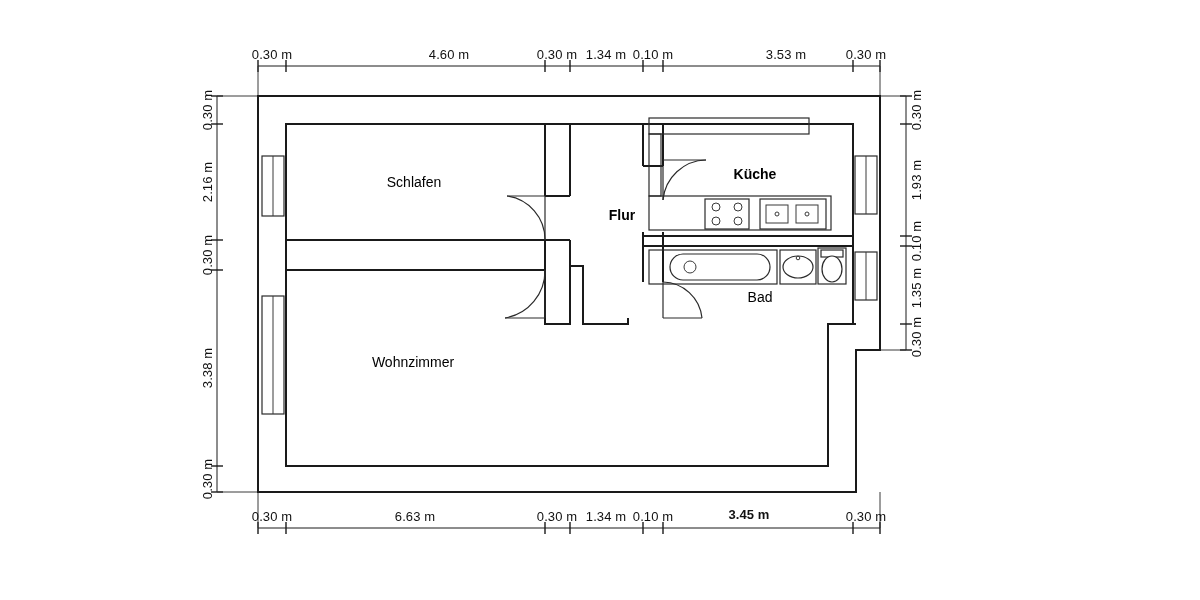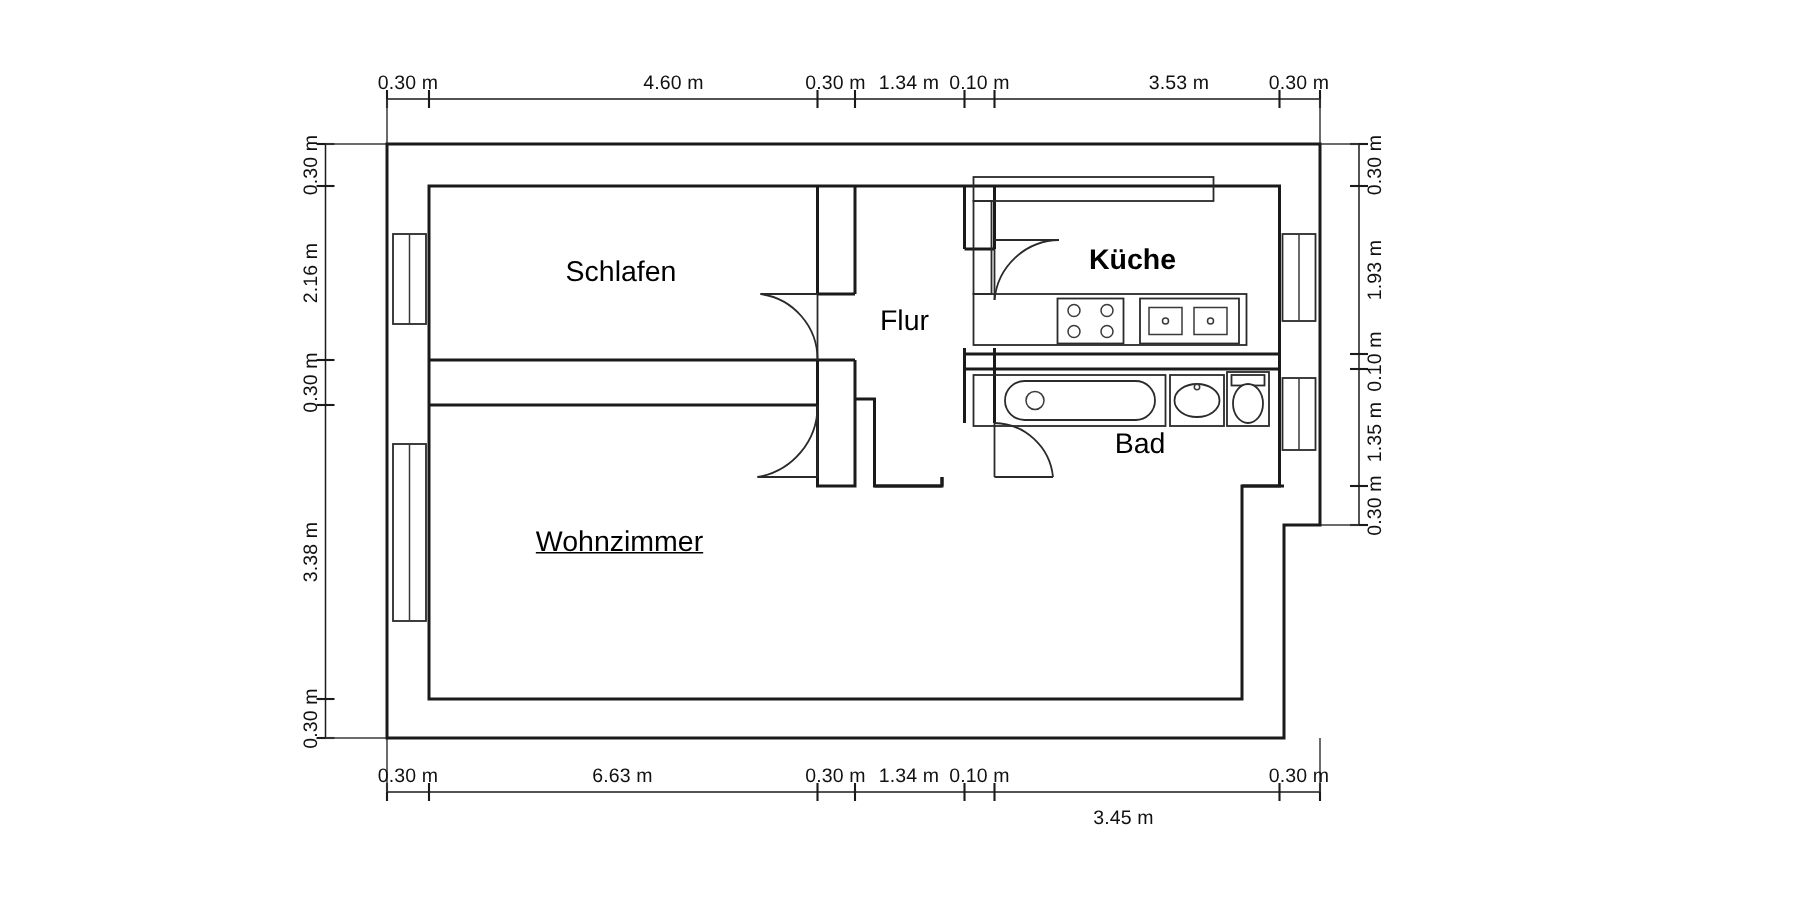--- a/index.html
+++ b/index.html
@@ -30,21 +30,21 @@
     transform: translateX(-50%);
     text-align: center;
   }
   .dim-label.vert {
     transform-origin: center center;
     transform: translate(-50%, -50%) rotate(-90deg);
     text-align: center;
   }
   .room-label {
     position: absolute;
-    font-size: 19px;
+    font-size: 14px;
     color: #000000;
     transform: translate(-50%, -50%);
     white-space: nowrap;
   }
   svg.plan {
     position: absolute;
     left: 0;
     top: 0;
     width: 1200px;
     height: 600px;
@@ -261,34 +261,34 @@
   <div class="dim-label center" style="left:606px; top:47px;">1.34 m</div>
   <div class="dim-label center" style="left:653px; top:47px;">0.10 m</div>
   <div class="dim-label center" style="left:749px; top:47px;margin-left:37px;">3.53 m</div>
   <div class="dim-label center" style="left:866px; top:47px;">0.30 m</div>
 
   <div class="dim-label center" style="left:272px; top:509px;">0.30 m</div>
   <div class="dim-label center" style="left:415px; top:509px;">6.63 m</div>
   <div class="dim-label center" style="left:557px; top:509px;">0.30 m</div>
   <div class="dim-label center" style="left:606px; top:509px;">1.34 m</div>
   <div class="dim-label center" style="left:653px; top:509px;">0.10 m</div>
-  <div class="dim-label center" style="left:749px; top:537px;">3.45 m</div>
+  <div class="dim-label center" style="left:749px; top:507px;font-weight:bold;">3.45 m</div>
   <div class="dim-label center" style="left:866px; top:509px;">0.30 m</div>
 
   <div class="dim-label vert" style="left:207px; top:110px;">0.30 m</div>
   <div class="dim-label vert" style="left:207px; top:182px;">2.16 m</div>
   <div class="dim-label vert" style="left:207px; top:255px;">0.30 m</div>
   <div class="dim-label vert" style="left:207px; top:368px;">3.38 m</div>
   <div class="dim-label vert" style="left:207px; top:479px;">0.30 m</div>
 
   <div class="dim-label vert" style="left:916px; top:110px;">0.30 m</div>
   <div class="dim-label vert" style="left:916px; top:180px;">1.93 m</div>
   <div class="dim-label vert" style="left:916px; top:241px;">0.10 m</div>
   <div class="dim-label vert" style="left:916px; top:288px;">1.35 m</div>
   <div class="dim-label vert" style="left:916px; top:337px;">0.30 m</div>
 
   <div class="room-label" style="left:414px; top:182px;">Schlafen</div>
-  <div class="room-label" style="left:603px; top:215px;">Flur</div>
+  <div class="room-label" style="left:622px; top:215px;font-weight:bold;">Flur</div>
   <div class="room-label" style="left:755px; top:174px;font-weight:bold;">Küche</div>
   <div class="room-label" style="left:760px; top:297px;text-align:center;">Bad</div>
-  <div class="room-label" style="left:413px; top:362px;text-decoration:underline;">Wohnzimmer</div>
+  <div class="room-label" style="left:413px; top:362px;">Wohnzimmer</div>
 
 </div>
 
 </body></html>

